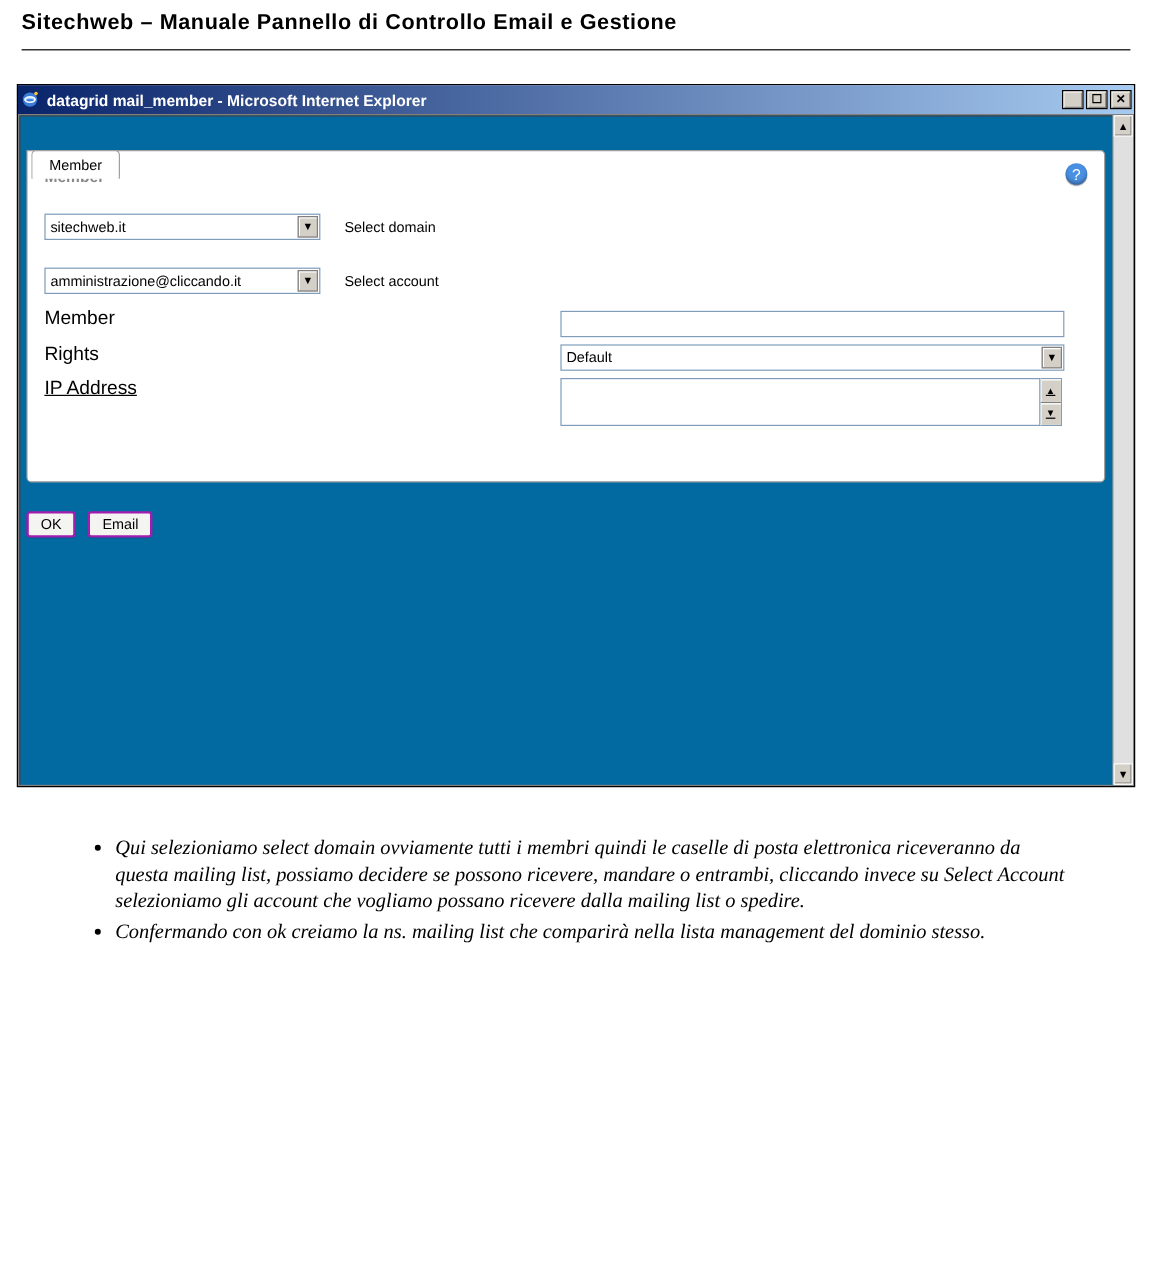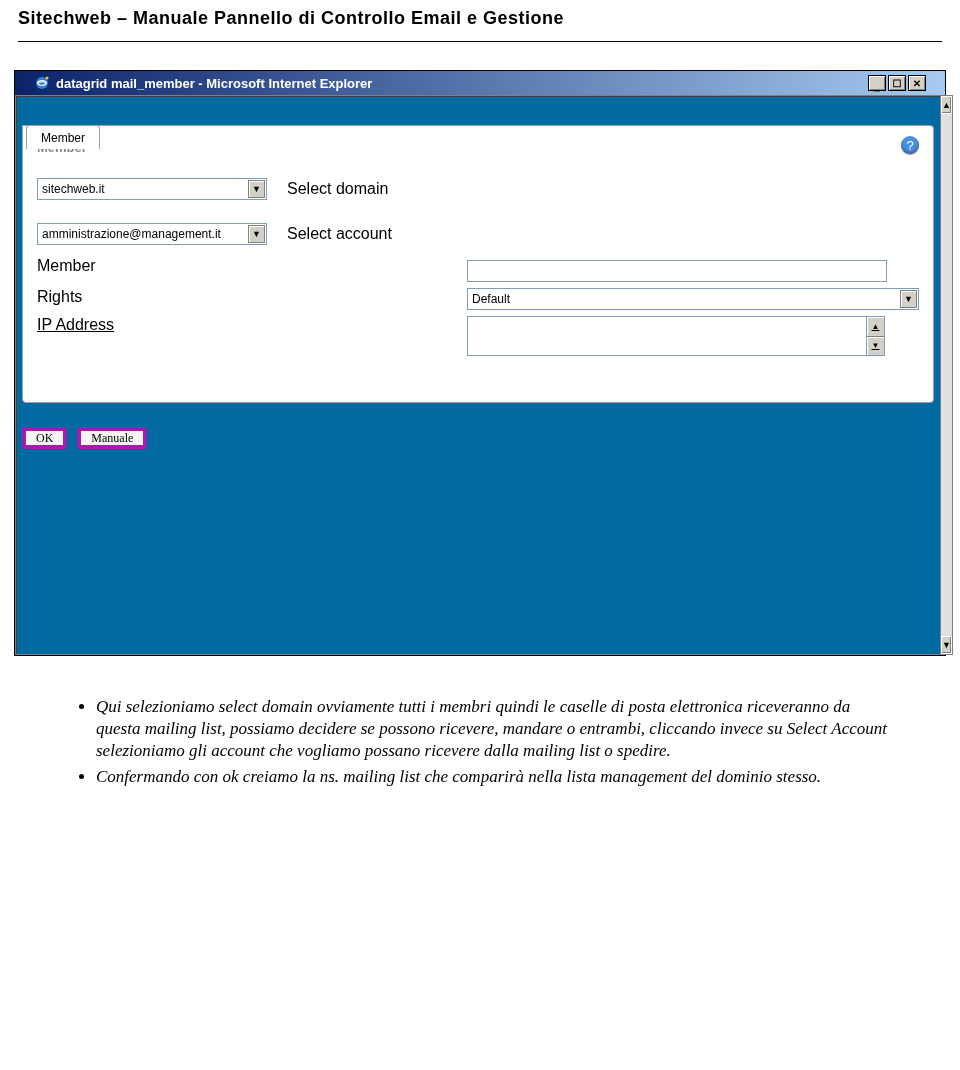--- a/index.html
+++ b/index.html
@@ -29,21 +29,21 @@
     border: 1px solid #000;
     background: #d4d0c8;
     box-shadow: inset -1px -1px 0 #404040, inset 1px 1px 0 #fff;
   }
   .titlebar {
     display: flex;
     align-items: center;
     height: 24px;
     background: linear-gradient(to right, #0a246a, #a6caf0);
     color: #fff;
-    padding: 0 19px;
+    padding: 0 2px;
   }
   .titlebar .ie-icon {
     width: 16px; height: 16px;
     margin-right: 6px;
     display: inline-flex;
     align-items: center;
     justify-content: center;
   }
   .titlebar .title-text {
     font-family: Tahoma, Arial, sans-serif;
@@ -165,31 +165,31 @@
     background: #d4d0c8;
     border: 1px solid #808080;
     box-shadow: inset 1px 1px 0 #fff;
     display: inline-flex; align-items: center; justify-content: center;
     font-size: 9px;
     position: absolute;
     right: 1px; top: 1px;
   }
   .row1 .select-box { width: 230px; margin-right: 20px; }
   .row2 .select-box.acct { width: 230px; margin-right: 20px; }
-  .label-after { font-size: 16px; }
+  .label-after { font-size: 12px; }
 
   .right-side {
     display: flex;
     margin-top: 12px;
     margin-bottom: 6px;
   }
   .right-side .label-left { width: 430px; }
   .right-side .field-right { flex: 1; }
   .input-box.member { width: 420px; }
-  .select-box.rights { width: 452px; }
+  .select-box.rights { width: 420px; }
   .ip-wrap { display: flex; }
   .text-area.ip {
     width: 400px; height: 40px;
     align-items: flex-start;
     padding: 2px 4px;
   }
   .spin-col {
     display: flex; flex-direction: column;
     width: 18px;
     border: 1px solid #7f9db9;
@@ -207,23 +207,23 @@
   .button-row {
     margin-top: 24px;
     display: flex;
     gap: 10px;
   }
   .ui-btn {
     min-width: 40px;
     height: 22px;
     padding: 0 10px;
     background: #f4f4f0;
-    border: 4px solid #a21caf;
+    border: 2px solid #a21caf;
     border-radius: 3px;
-    font-family: Liberation Serif, serif;
+    font-family: Liberation Sans, sans-serif;
     font-size: 12px;
     display: inline-flex;
     align-items: center; justify-content: center;
     box-shadow: 0 1px 0 rgba(0,0,0,0.08);
   }
 
   
   .prose {
     margin: 40px 70px 0 70px;
     font-family: "Times New Roman", Times, serif;
@@ -278,21 +278,21 @@
           <div class="form-row row1">
             <div class="select-box">
               <span>sitechweb.it</span>
               <span class="drop-btn">▼</span>
             </div>
             <span class="label-after">Select domain</span>
           </div>
 
           <div class="form-row row2">
             <div class="select-box acct">
-              <span>amministrazione@management.it</span>
+              <span>amministrazione@cliccando.it</span>
               <span class="drop-btn">▼</span>
             </div>
             <span class="label-after">Select account</span>
           </div>
 
           <div class="right-side">
             <div class="label-left">Member</div>
             <div class="field-right">
               <div class="input-box member">
                 <span></span>
@@ -324,21 +324,21 @@
           </div>
 
         </div>
       </div>
 
       <div class="button-row">
         <div class="ui-btn">
           <span>OK</span>
         </div>
         <div class="ui-btn">
-          <span>Manuale</span>
+          <span>Email</span>
         </div>
       </div>
     </div>
 
     <div class="vscroll">
       <div class="scroll-btn">▲</div>
       <div class="scroll-track"></div>
       <div class="scroll-btn">▼</div>
     </div>
   </div>

